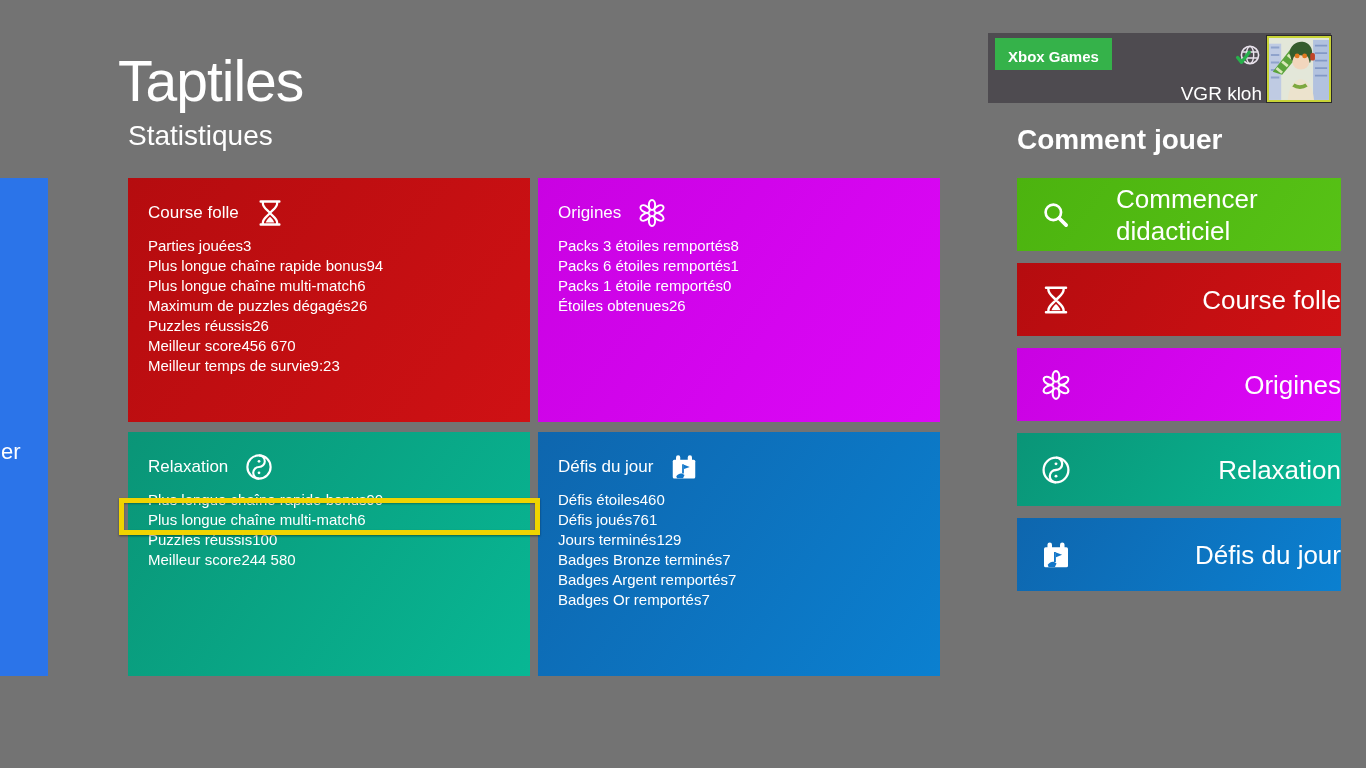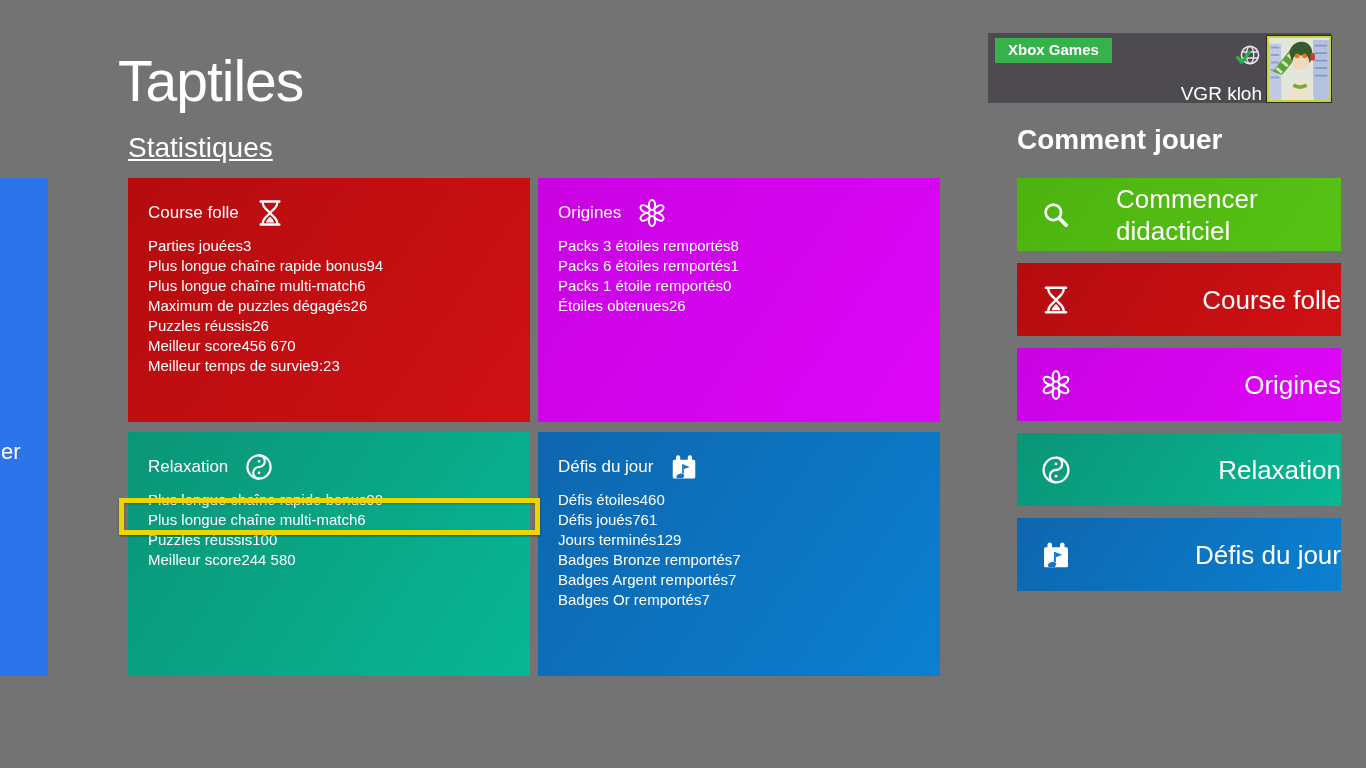--- a/index.html
+++ b/index.html
@@ -3,21 +3,21 @@
 <meta charset="utf-8">
 <style>
   * { margin:0; padding:0; box-sizing:border-box; }
   html,body { width:1366px; height:768px; overflow:hidden; }
   body { font-family:"Liberation Sans","DejaVu Sans",sans-serif; }
 
   .screen { position:relative; width:1366px; height:768px; background:#737373; overflow:hidden; }
 
   .app-title { position:absolute; left:118px; top:48px; color:#fff; font-size:57px; font-weight:300; letter-spacing:-1px; }
   .section-heading { position:absolute; color:#fff; font-size:28px; font-weight:300; }
-  .heading-stats { left:128px; top:132px;text-decoration:underline; }
+  .heading-stats { left:128px; top:120px; }
   .heading-howto { left:1017px; top:124px;font-weight:bold; }
 
   
   .partial-tile { position:absolute; left:0; top:178px; width:48px; height:498px; background:#2b74e9; color:#fff; }
   .partial-tile .cut-text { position:absolute; left:1px; top:261px; font-size:22px; font-weight:300; }
 
   
   .tile { position:absolute; width:402px; height:244px; color:#fff; padding:18px 22px 0 20px; }
   .tile-red     { background:linear-gradient(125deg,#b50c0f 0%,#cf1114 100%); }
   .tile-magenta { background:linear-gradient(125deg,#c902e2 0%,#dd07f8 100%); }
@@ -38,21 +38,21 @@
   .stat-row .lab { white-space:nowrap; }
   .stat-row .val { white-space:nowrap; }
 
   
   .highlight-box { position:absolute; left:119px; top:498px; width:421px; height:37px;
     border:5px solid #f0d400;
     box-shadow:0 1px 2px rgba(0,0,0,.45), inset 0 1px 2px rgba(0,0,0,.30); }
 
   
   .account-strip { position:absolute; left:988px; top:33px; width:343px; height:70px; background:rgba(10,0,14,.34); }
-  .xbox-badge { position:absolute; left:7px; top:5px; background:#35b24a; color:#fff; font-size:15px; font-weight:bold; padding:3px 13px 5px 13px; }
+  .xbox-badge { position:absolute; left:7px; top:5px; background:#35b24a; color:#fff; font-size:15px; font-weight:bold; padding:10px 13px 5px 13px; }
   .globe-wrap { position:absolute; left:246px; top:9px; width:30px; height:30px; }
   .username { position:absolute; left:100px; top:50px; width:174px; text-align:right; color:#fff; font-size:19px; font-weight:300; }
   .avatar { position:absolute; left:279px; top:3px; width:64px; height:66px; border:2px solid #c9d437; outline:1px solid #2a2a2a; background:#dfe4da; }
   .avatar svg { width:100%; height:100%; display:block; }
 
   
   .howto-btn { position:absolute; left:1017px; width:324px; height:73px; display:flex; align-items:center; color:#fff; cursor:pointer;justify-content:space-between; }
   .btn-green   { top:178px; background:linear-gradient(125deg,#4cb30f 0%,#57c216 100%); }
   .btn-red     { top:263px; background:linear-gradient(125deg,#b50c0f 0%,#cf1114 100%); }
   .btn-magenta { top:348px; background:linear-gradient(125deg,#c902e2 0%,#dd07f8 100%); }
@@ -250,21 +250,21 @@
         </div>
       <div class="stat-row">
           <span class="lab">Défis joués</span>
           <span class="val">761</span>
         </div>
       <div class="stat-row">
           <span class="lab">Jours terminés</span>
           <span class="val">129</span>
         </div>
       <div class="stat-row">
-          <span class="lab">Badges Bronze remportés</span>
+          <span class="lab">Badges Bronze terminés</span>
           <span class="val">7</span>
         </div>
       <div class="stat-row">
           <span class="lab">Badges Argent remportés</span>
           <span class="val">7</span>
         </div>
       <div class="stat-row">
           <span class="lab">Badges Or remportés</span>
           <span class="val">7</span>
         </div>

